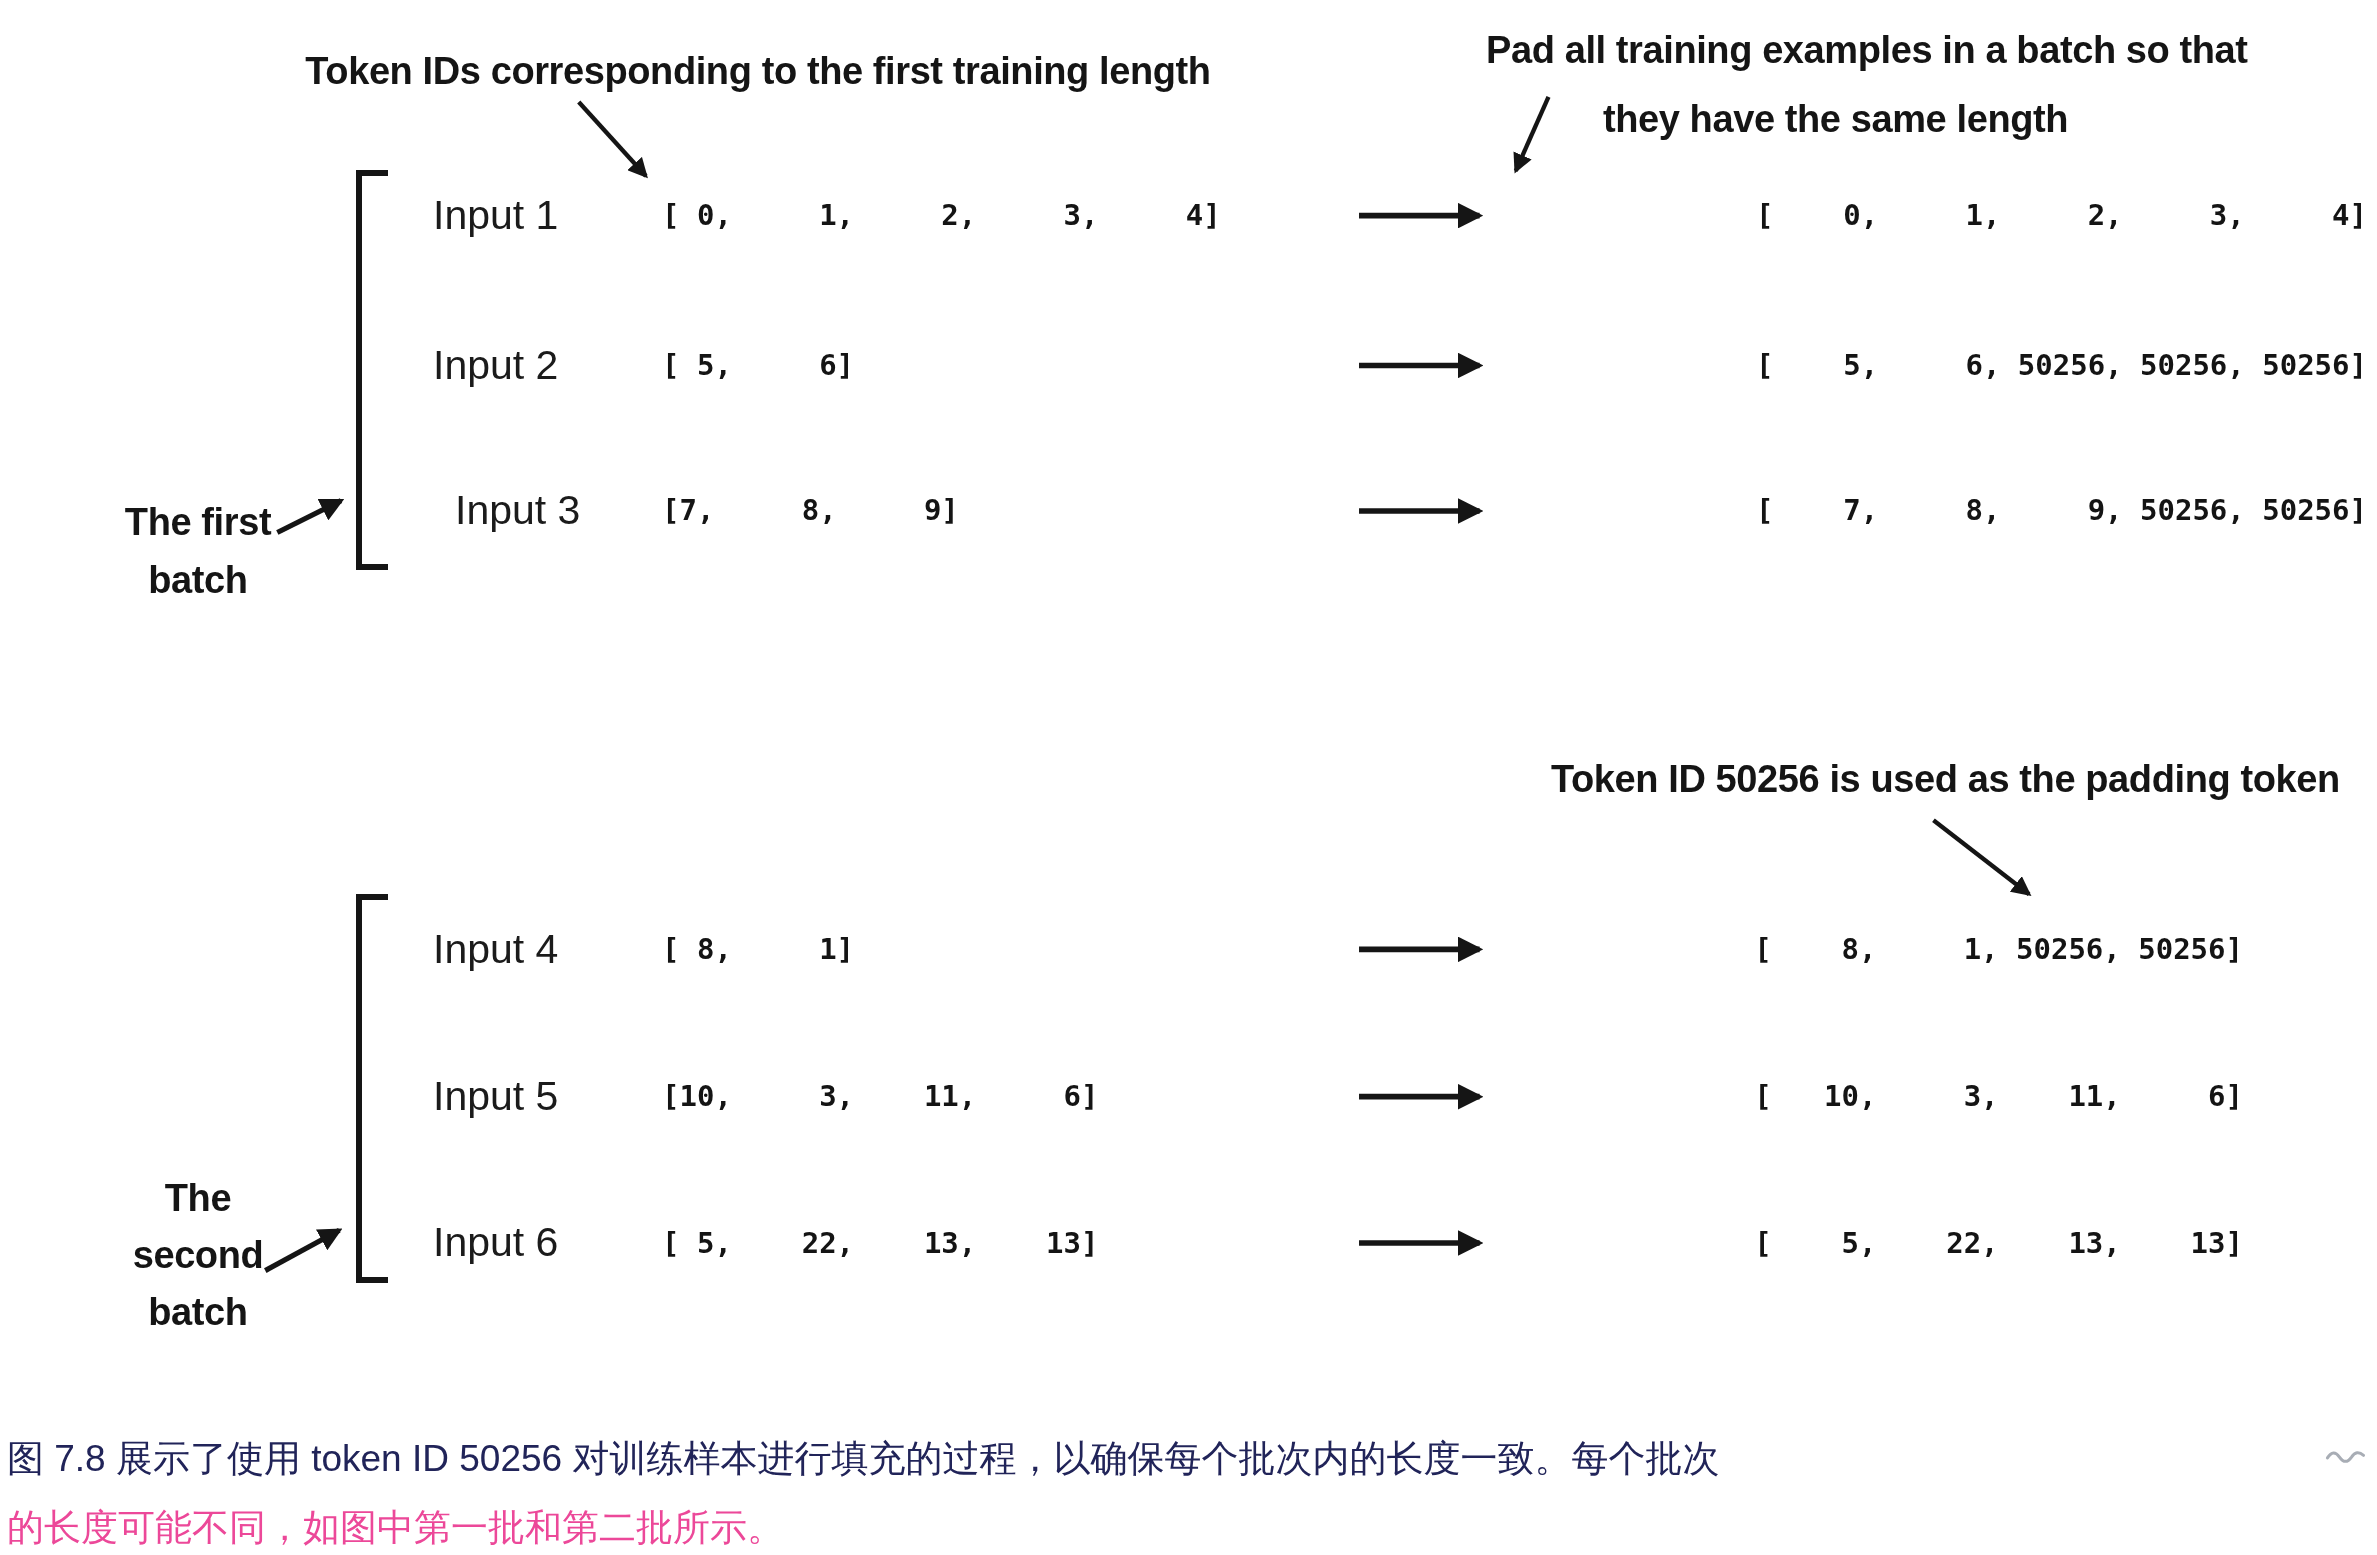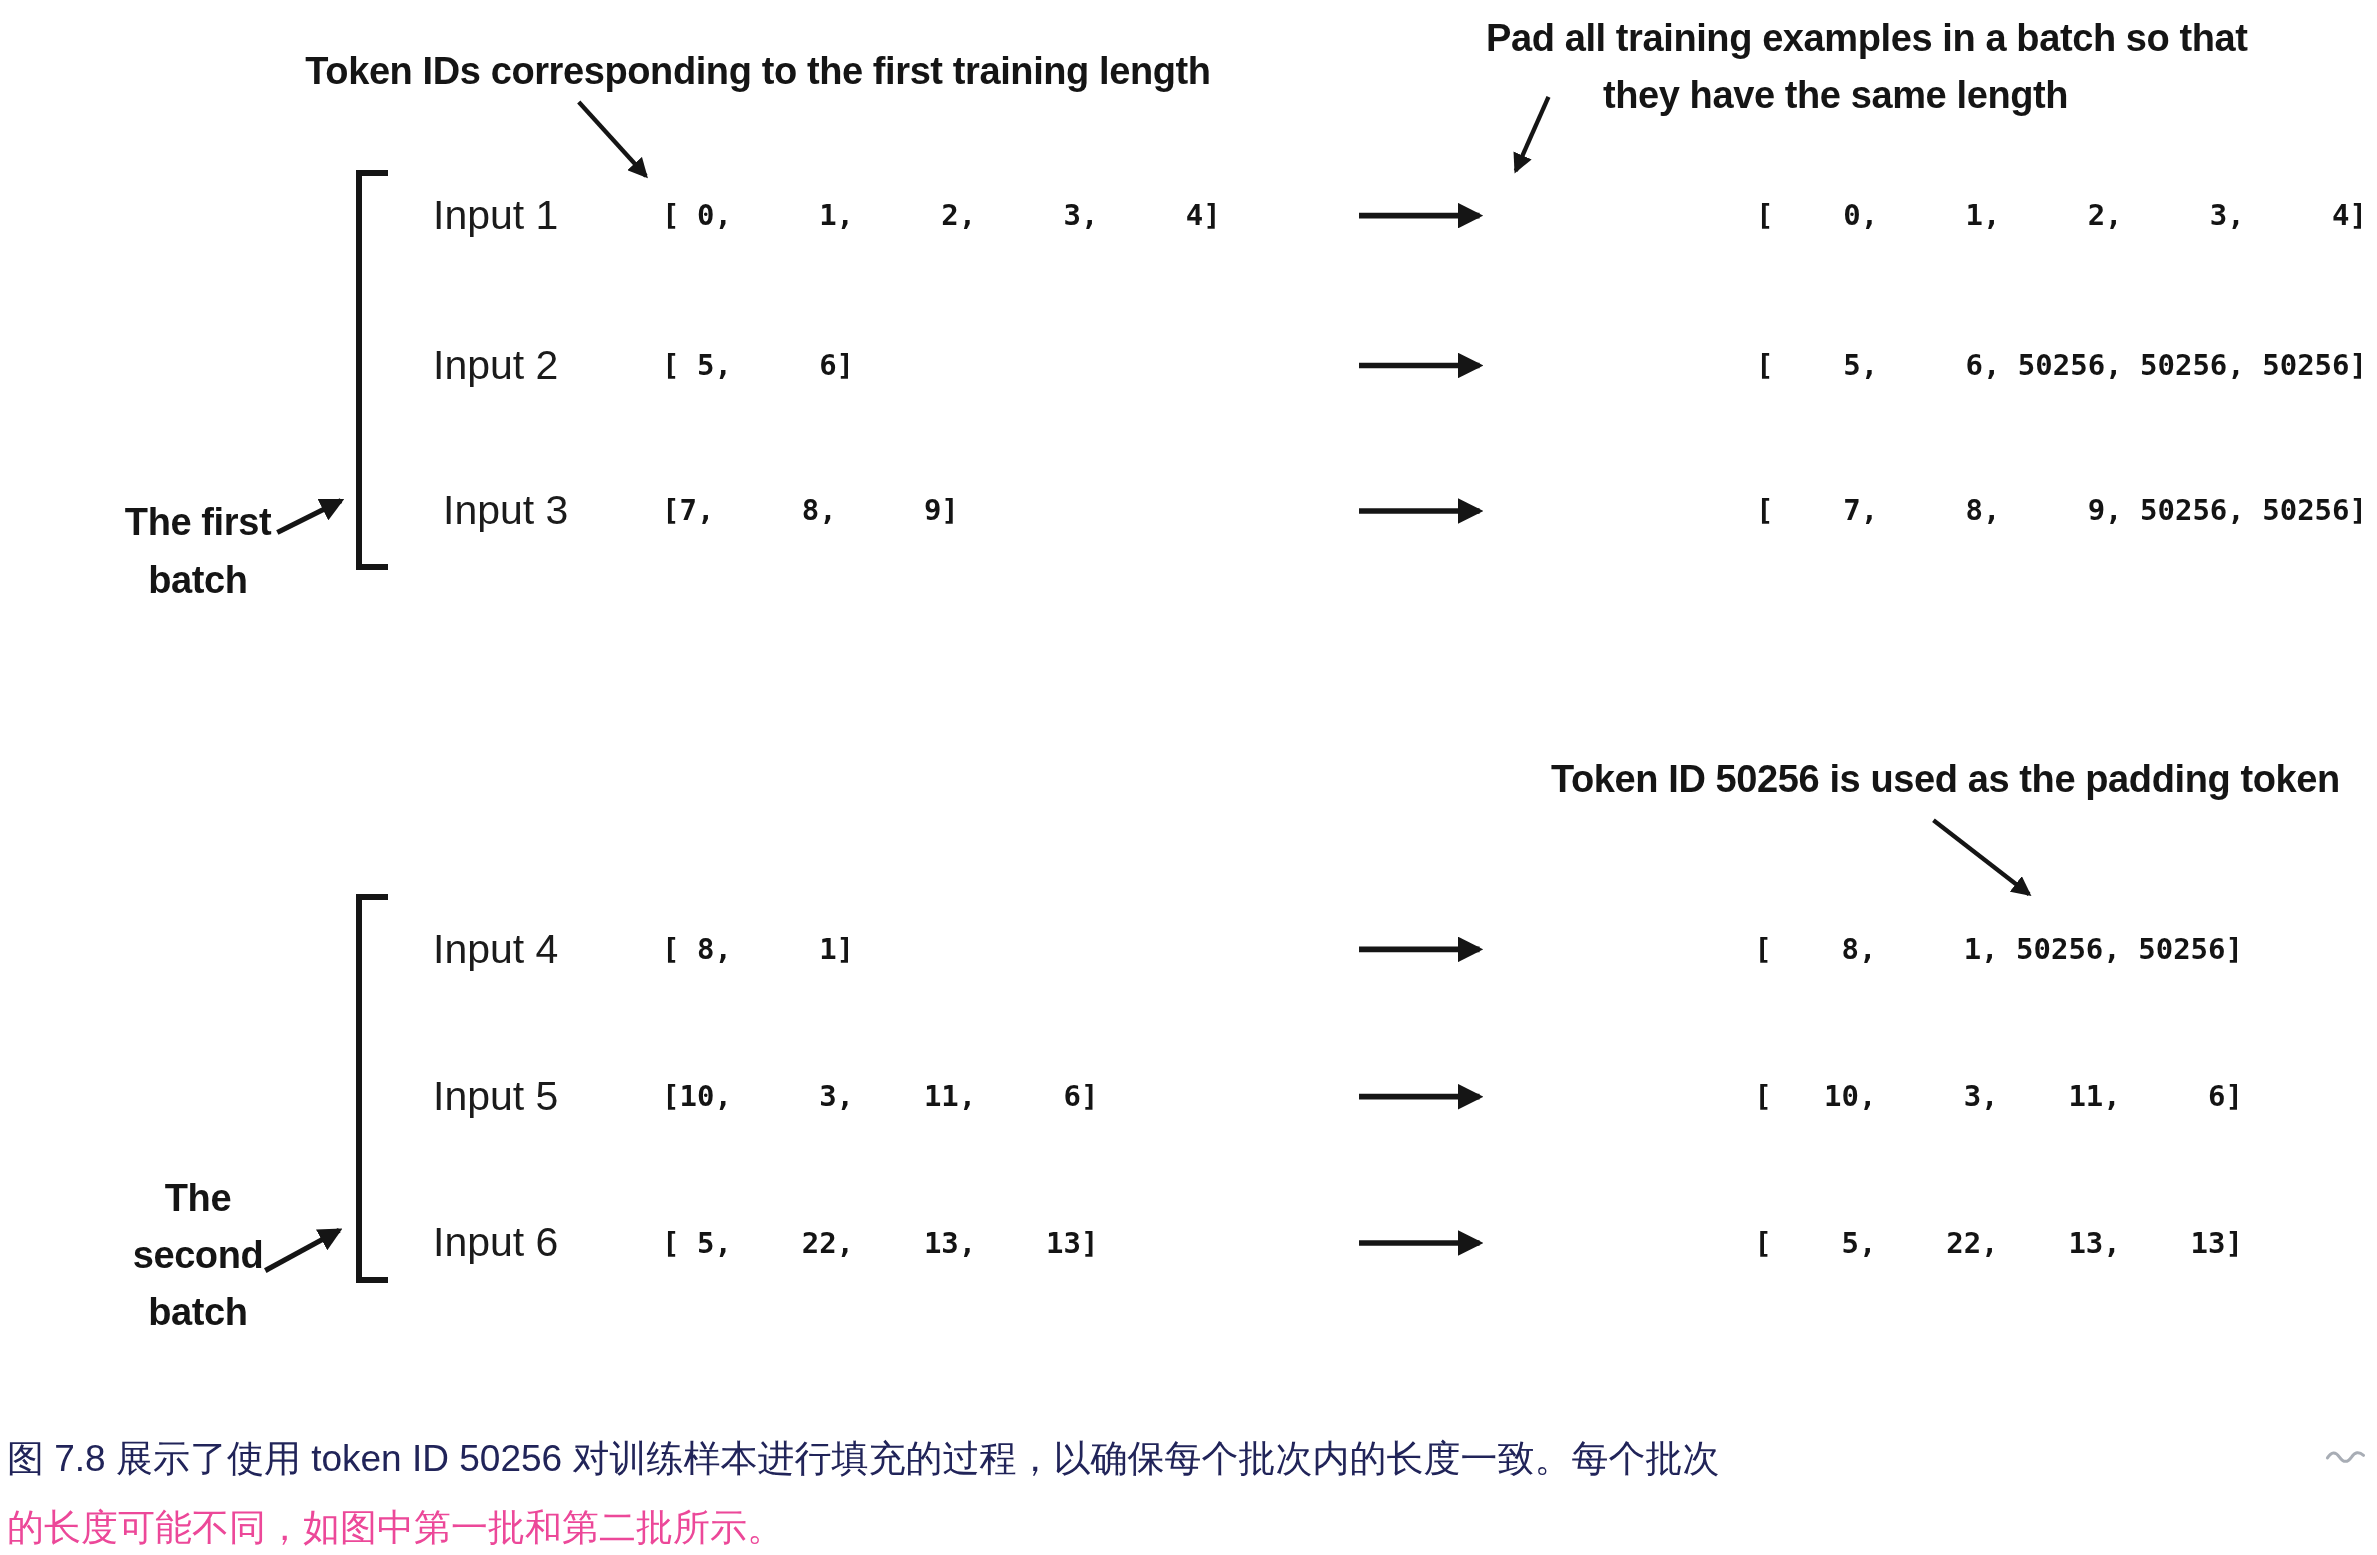--- a/index.html
+++ b/index.html
@@ -14,21 +14,21 @@
   .abs{position:absolute;}
   .annot{
     font-weight:700;
     font-size:38px;
     letter-spacing:-0.4px;
     line-height:57px;
     text-align:center;
     color:#151515;
     white-space:nowrap;
   }
-  .annot .line{white-space:nowrap;}
+  .annot .line{white-space:nowrap;margin-top:12px;}
   .row-label{
     font-size:41px;
     line-height:53px;
     color:#1b1b1b;
     white-space:nowrap;
   }
   .mono{
     font-family:"DejaVu Sans Mono","Liberation Mono",monospace;
     font-weight:700;
     font-size:29px;
@@ -107,21 +107,21 @@
   </div>
 
   <div class="abs row-label" style="left:433px;top:189px;">Input 1</div>
   <div class="abs mono" style="left:662px;top:193px;">[ 0,     1,     2,     3,     4]</div>
   <div class="abs mono right" style="left:1671px;top:193px;width:696px;">[    0,     1,     2,     3,     4]</div>
 
   <div class="abs row-label" style="left:433px;top:339px;">Input 2</div>
   <div class="abs mono" style="left:662px;top:343px;">[ 5,     6]</div>
   <div class="abs mono right" style="left:1671px;top:343px;width:696px;">[    5,     6, 50256, 50256, 50256]</div>
 
-  <div class="abs row-label" style="left:443px;top:484px;">Input 3</div>
+  <div class="abs row-label" style="left:455px;top:484px;">Input 3</div>
   <div class="abs mono" style="left:662px;top:488px;">[7,     8,     9]</div>
   <div class="abs mono right" style="left:1671px;top:488px;width:696px;">[    7,     8,     9, 50256, 50256]</div>
 
   <div class="abs row-label" style="left:433px;top:923px;">Input 4</div>
   <div class="abs mono" style="left:662px;top:927px;">[ 8,     1]</div>
   <div class="abs mono right" style="left:1685px;top:927px;width:558px;">[    8,     1, 50256, 50256]</div>
 
   <div class="abs row-label" style="left:433px;top:1070px;">Input 5</div>
   <div class="abs mono" style="left:662px;top:1074px;">[10,     3,    11,     6]</div>
   <div class="abs mono right" style="left:1685px;top:1074px;width:558px;">[   10,     3,    11,     6]</div>

